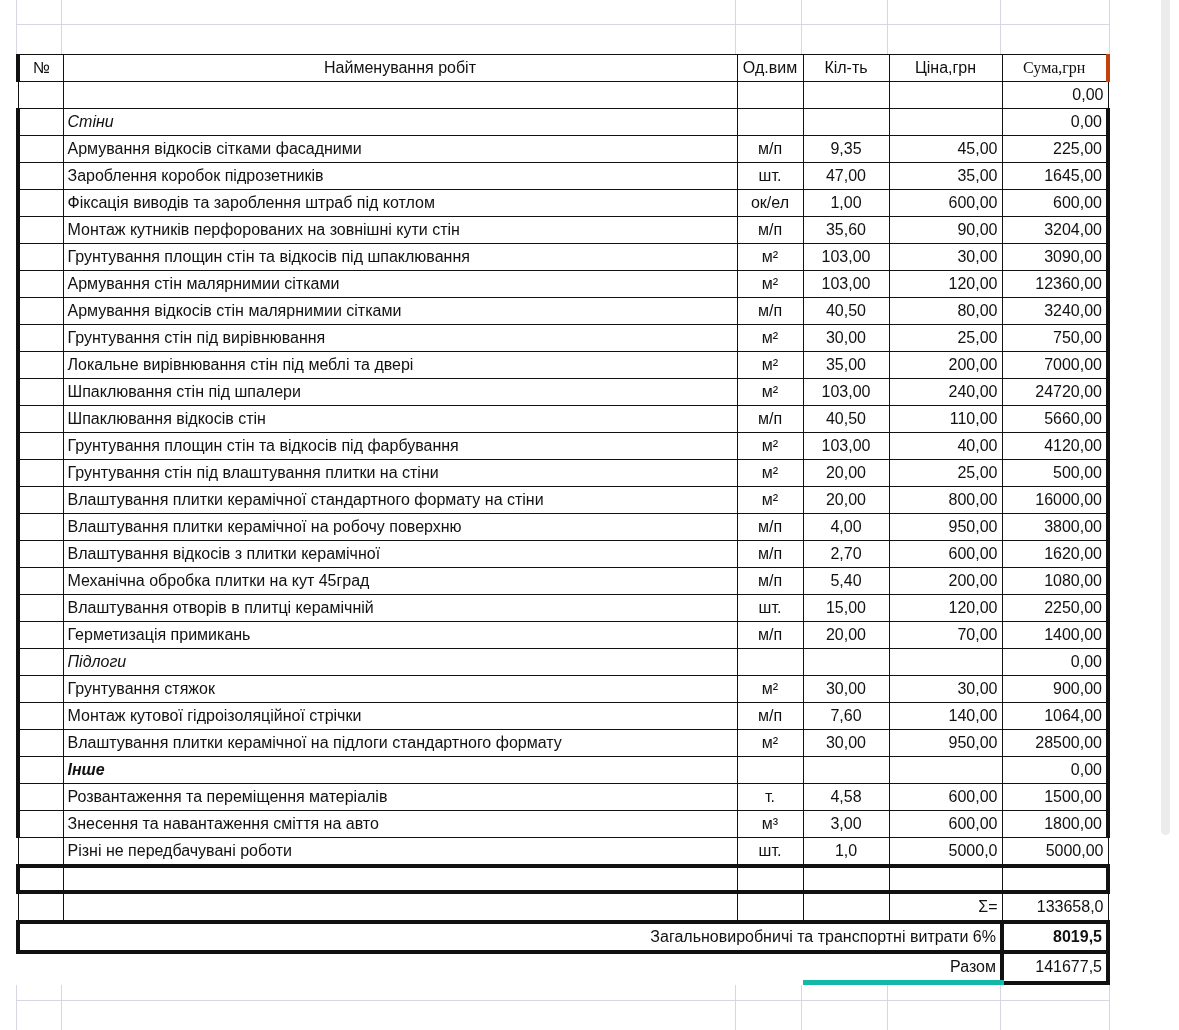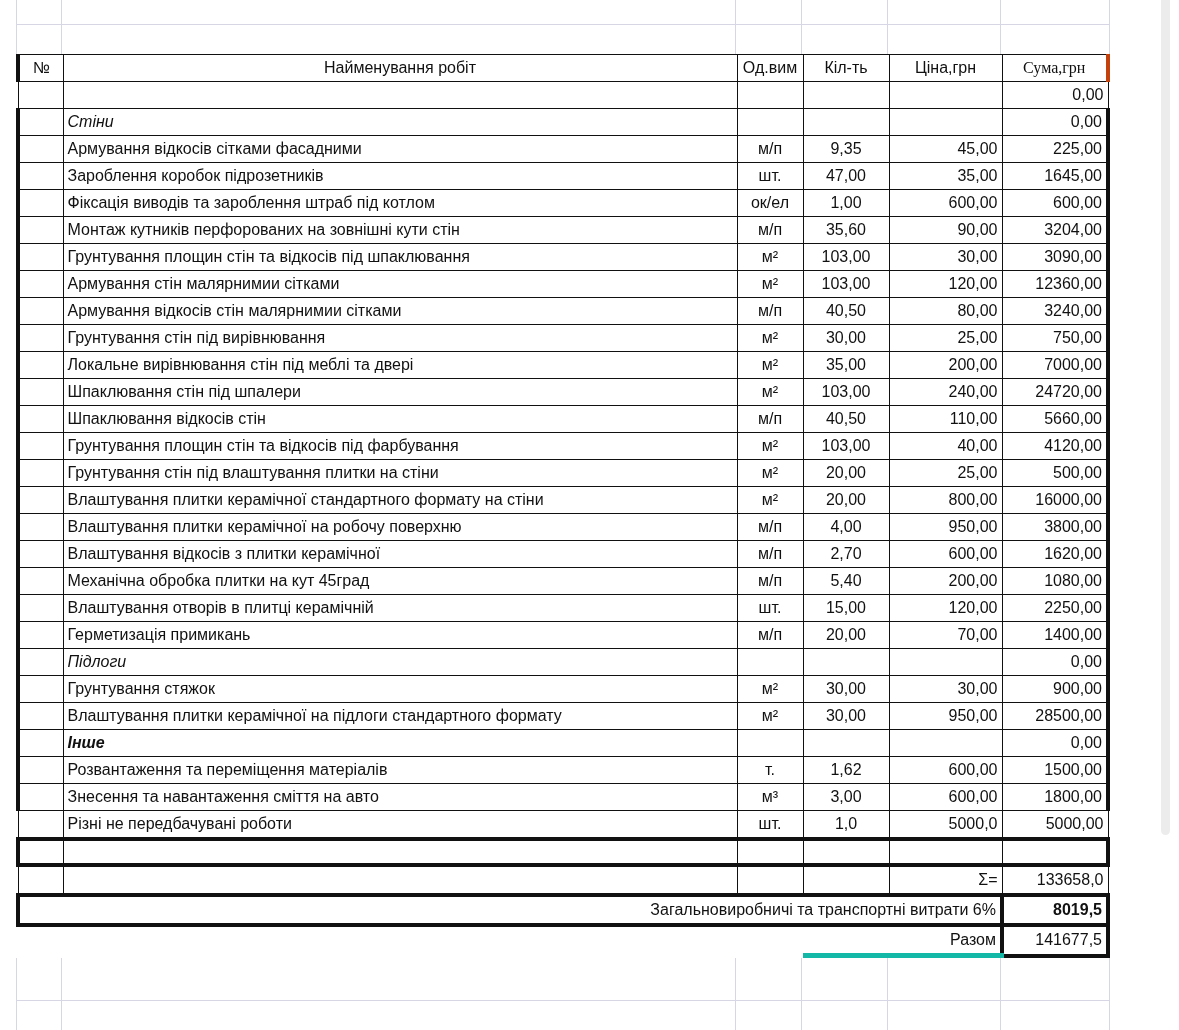--- a/index.html
+++ b/index.html
@@ -245,39 +245,47 @@
       <tr class="body">
           <td></td>
           <td>Грунтування стяжок</td>
           <td class="ctr">м²</td>
           <td class="ctr">30,00</td>
           <td class="num">30,00</td>
           <td class="num">900,00</td>
         </tr>
         <tr class="body">
           <td></td>
+          <td>Монтаж кутової гідроізоляційної стрічки</td>
+          <td class="ctr">м/п</td>
+          <td class="ctr">7,60</td>
+          <td class="num">140,00</td>
+          <td class="num">1064,00</td>
+        </tr>
+        <tr class="body">
+          <td></td>
           <td>Влаштування плитки керамічної на підлоги стандартного формату</td>
           <td class="ctr">м²</td>
           <td class="ctr">30,00</td>
           <td class="num">950,00</td>
           <td class="num">28500,00</td>
         </tr>
       <tr class="body" id="other-row">
         <td></td>
         <td class="bolditalic">Інше</td>
         <td></td>
           <td></td>
         <td></td>
         <td class="num">0,00</td>
       </tr>
       <tr class="body">
           <td></td>
           <td>Розвантаження та переміщення матеріалів</td>
           <td class="ctr">т.</td>
-          <td class="ctr">1,62</td>
+          <td class="ctr">4,58</td>
           <td class="num">600,00</td>
           <td class="num">1500,00</td>
         </tr>
         <tr class="body">
           <td></td>
           <td>Знесення та навантаження сміття на авто</td>
           <td class="ctr">м³</td>
           <td class="ctr">3,00</td>
           <td class="num">600,00</td>
           <td class="num">1800,00</td>

